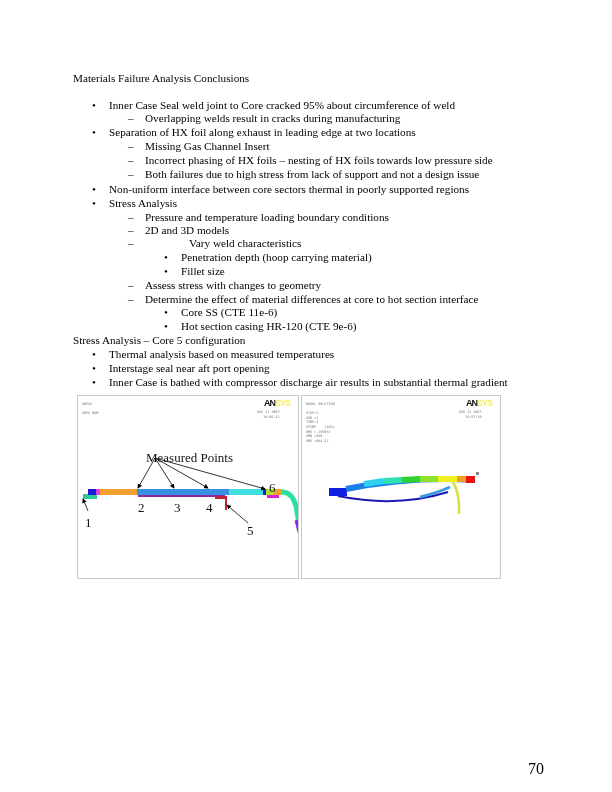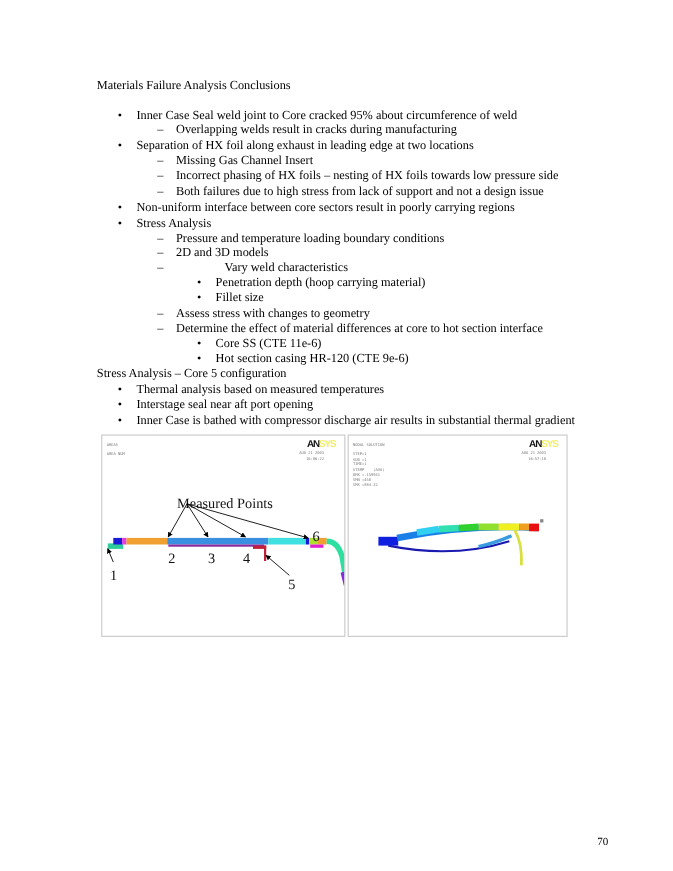--- a/index.html
+++ b/index.html
@@ -1,29 +1,29 @@
 <!DOCTYPE html>
 <html><head>
   <meta charset="utf-8">
   <style>
     html, body { margin: 0; padding: 0; background: #ffffff; }
     body { width: 612px; height: 792px; position: relative; overflow: hidden;
            font-family: "Liberation Serif", serif; color: #000; }
-    .page { position: absolute; left: 16px; top: 0; width: 516px; height: 792px; }
+    .page { position: absolute; left: 1px; top: 0; width: 516px; height: 792px; }
     .line { position: absolute; font-size: 11.2px; line-height: 13.5px; white-space: nowrap; }
     .bullet { position: absolute; font-size: 11.2px; line-height: 13.5px; }
     .fig { position: absolute; background: #ffffff; border: 1px solid #c8c8c8; overflow: hidden; }
     .fig-small { position: absolute; font-family: "DejaVu Sans Mono", monospace; font-size: 3.4px;
                  color: #777; line-height: 4.6px; white-space: pre; }
     .ansys-logo { position: absolute; font-family: "Liberation Sans", sans-serif; font-weight: bold;
                   font-size: 9px; letter-spacing: -1px; }
     .ansys-logo .an { color: #111; }
     .ansys-logo .sys { color: #f2ee6c; }
     .label { position: absolute; font-family: "Liberation Serif", serif; font-size: 13px; color: #111; }
-    .page-number { position: absolute; left: 527px; top: 760px; font-size: 10px; }
+    .page-number { position: absolute; left: 527px; top: 760px; font-size: 16px; }
   </style>
 </head>
 <body>
 
 <div class="page">
 
   <div class="line" style="left:72px; top:72px;">Materials Failure Analysis Conclusions</div>
 
   <div class="bullet" style="left:91px; top:99px;">•</div>
   <div class="line" style="left:108px; top:99px;">Inner Case Seal weld joint to Core cracked 95% about circumference of weld</div>
@@ -33,21 +33,21 @@
   <div class="bullet" style="left:91px; top:126px;">•</div>
   <div class="line" style="left:108px; top:126px;">Separation of HX foil along exhaust in leading edge at two locations</div>
   <div class="bullet" style="left:127px; top:140px;">–</div>
   <div class="line" style="left:144px; top:140px;">Missing Gas Channel Insert</div>
   <div class="bullet" style="left:127px; top:154px;">–</div>
   <div class="line" style="left:144px; top:154px;">Incorrect phasing of HX foils – nesting of HX foils towards low pressure side</div>
   <div class="bullet" style="left:127px; top:168px;">–</div>
   <div class="line" style="left:144px; top:168px;text-align:center;">Both failures due to high stress from lack of support and not a design issue</div>
 
   <div class="bullet" style="left:91px; top:183px;">•</div>
-  <div class="line" style="left:108px; top:183px;">Non-uniform interface between core sectors result in poorly carrying regions</div>
+  <div class="line" style="left:108px; top:183px;">Non-uniform interface between core sectors thermal in poorly supported regions</div>
 
   <div class="bullet" style="left:91px; top:197px;">•</div>
   <div class="line" style="left:108px; top:197px;">Stress Analysis</div>
   <div class="bullet" style="left:127px; top:211px;">–</div>
   <div class="line" style="left:144px; top:211px;">Pressure and temperature loading boundary conditions</div>
   <div class="bullet" style="left:127px; top:224px;">–</div>
   <div class="line" style="left:144px; top:224px;">2D and 3D models</div>
   <div class="bullet" style="left:127px; top:237px;">–</div>
   <div class="line" style="left:144px; top:237px;margin-left:44px;">Vary weld characteristics</div>
   <div class="bullet" style="left:163px; top:251px;">•</div>

